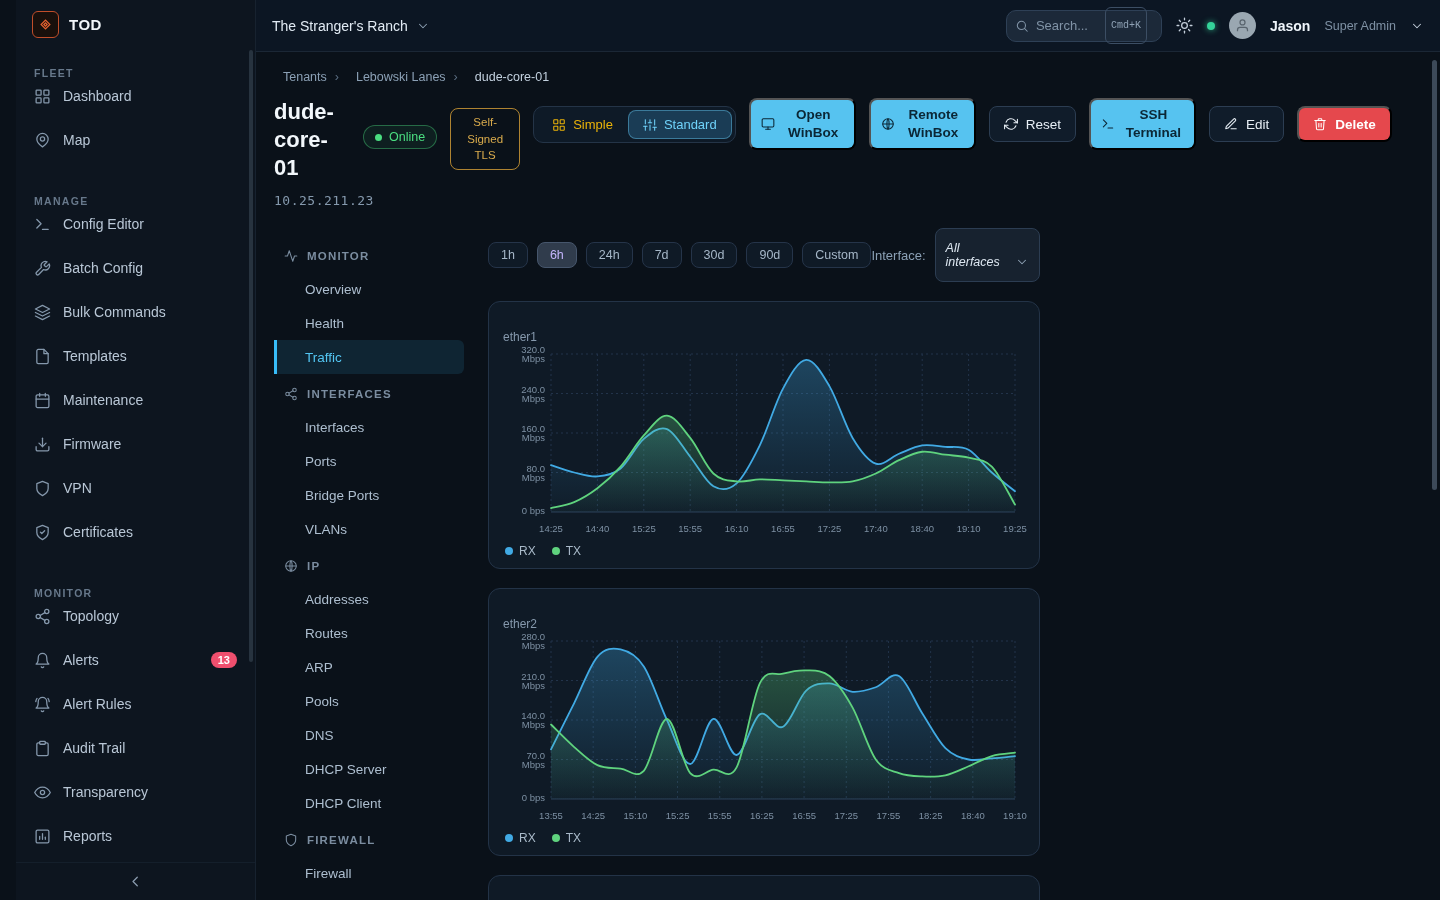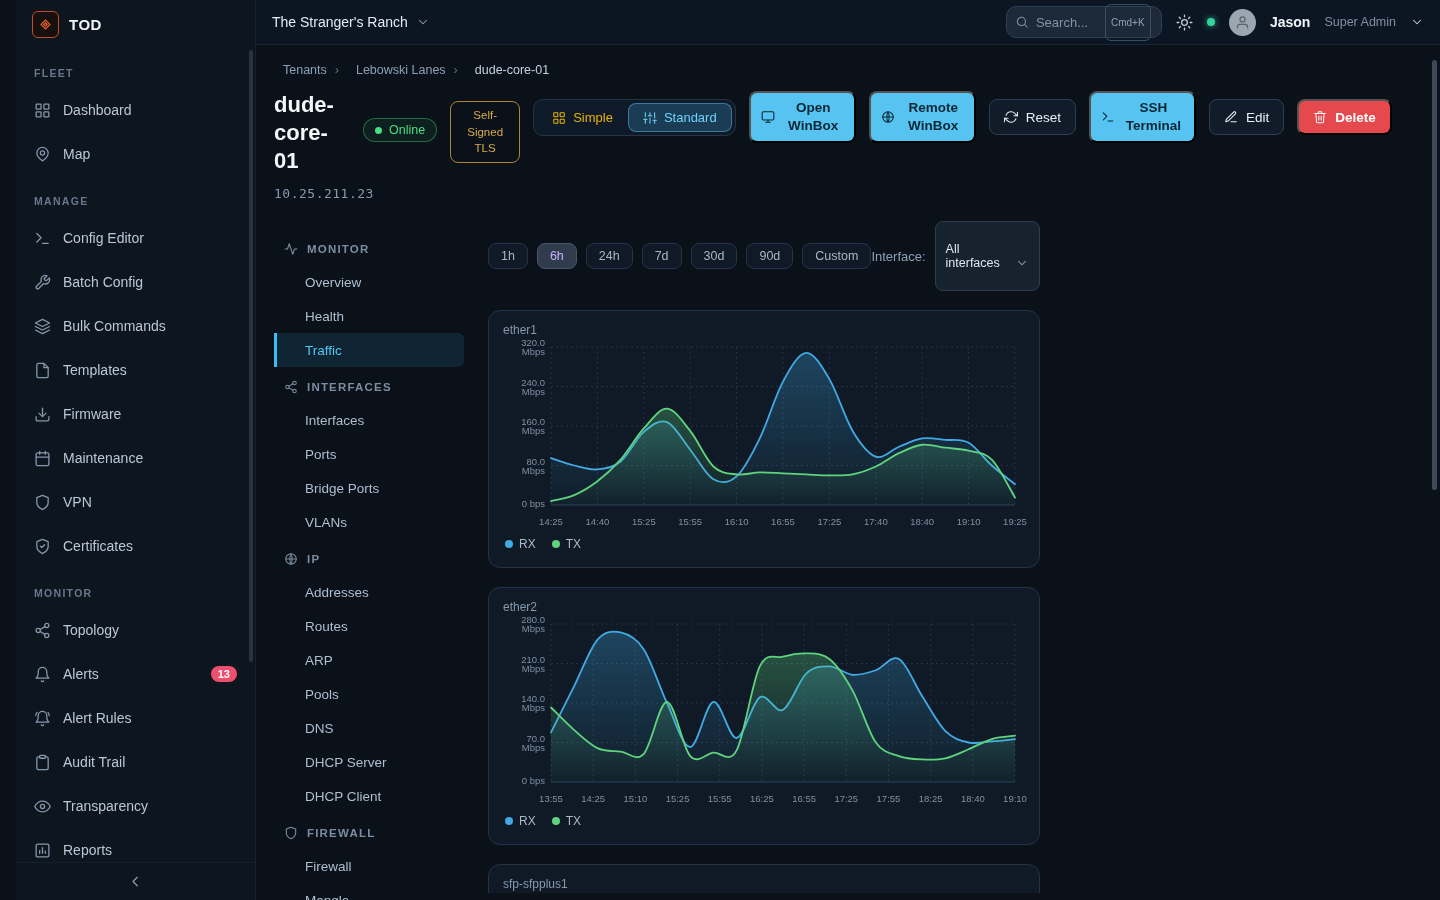--- a/index.html
+++ b/index.html
@@ -7,40 +7,40 @@
               font-family:"Liberation Sans", sans-serif; }
   .app { display:flex; width:1440px; height:900px; }
 
   
   .sidebar { width:240px; background:#0d151f; border-right:1px solid #17222f; position:relative; flex-shrink:0; overflow:hidden;margin-left:16px; }
   .logo-row { height:48px; display:flex; align-items:center; gap:10px; padding:0 16px; }
   .logo-box { width:27px; height:27px; border:1px solid #c04e2a; border-radius:6px; display:flex; align-items:center; justify-content:center; background:#18100c; }
   .logo-box svg { width:15px; height:15px; stroke:#e2602f; fill:none; stroke-width:2; }
   .logo-text { font-weight:700; font-size:15px; letter-spacing:.5px; color:#f2f6fa; }
   .side-section-label { padding:19px 18px 9px; font-size:10.5px; letter-spacing:1.3px; color:#67788b; font-weight:700; }
-  .nav-item { height:44px; display:flex; align-items:center; gap:12px; padding:0 18px; color:#b9c7d6; font-size:14px; cursor:pointer; }
+  .nav-item { height:44px; display:flex; align-items:flex-start; gap:12px; padding:0 18px; color:#b9c7d6; font-size:14px; cursor:pointer; }
   .nav-item .ic { color:#8598ac; }
   .ic { display:inline-flex; }
   .ic svg { width:17px; height:17px; stroke:currentColor; fill:none; stroke-width:1.8; stroke-linecap:round; stroke-linejoin:round; }
   .ic.small svg { width:14px; height:14px; }
   .nav-badge { margin-left:auto; background:#ef4f6e; color:#fff; font-size:11px; font-weight:700; border-radius:999px; padding:2px 7px; }
   .side-footer { position:absolute; bottom:0; left:0; right:0; height:38px; background:#0d151f; display:flex; align-items:center; justify-content:center; color:#8a9bae; border-top:1px solid #141f2b; cursor:pointer; }
   .side-scrollbar { position:absolute; top:50px; right:2px; width:4px; height:612px; background:#27333f; border-radius:2px; }
 
   
   .main { flex:1; display:flex; flex-direction:column; min-width:0; position:relative; }
-  .topbar { height:45px; background:#0c1623; border-bottom:1px solid #1b2735; display:flex; align-items:center; padding:0 16px; flex-shrink:0; }
+  .topbar { height:52px; background:#0c1623; border-bottom:1px solid #1b2735; display:flex; align-items:center; padding:0 16px; flex-shrink:0; }
   .tenant-switch { display:flex; align-items:center; gap:8px; font-size:14px; color:#e2ebf4; cursor:pointer; }
   .tenant-switch .ic { color:#8ea1b4; }
   .topbar-right { margin-left:auto; display:flex; align-items:center; gap:14px; }
   .searchbox { width:156px; height:32px; background:#1c2939; border:1px solid #2e4056; border-radius:10px; display:flex; align-items:center; gap:7px; padding:0 8px; cursor:text; }
   .searchbox .ic { color:#8093a6; }
   .searchbox input { background:transparent; border:none; outline:none; color:#c7d4e1; font-size:13px; width:62px; font-family:"Liberation Sans",sans-serif; }
   .searchbox input::placeholder { color:#8093a6; }
-  .kbd { border:1px solid #3c4e64; border-radius:6px; font-size:10px; color:#8fa2b5; padding:12px 5px; font-family:Liberation Sans, sans-serif; white-space:nowrap; }
+  .kbd { border:1px solid #3c4e64; border-radius:6px; font-size:10px; color:#8fa2b5; padding:12px 5px; font-family:Liberation Mono, monospace; white-space:nowrap; }
   .icon-btn { color:#c4cfdb; cursor:pointer; display:flex; }
   .status-dot { width:8px; height:8px; border-radius:50%; background:#34d399; box-shadow:0 0 6px rgba(52,211,153,.8); }
   .avatar { width:27px; height:27px; border-radius:50%; background:#9aa7b1; display:flex; align-items:center; justify-content:center; color:#59646e; }
   .avatar svg { width:15px; height:15px; stroke:currentColor; fill:none; stroke-width:2; }
   .user-name { font-size:14px; font-weight:600; color:#eef4fa; }
   .user-role { font-size:12.5px; color:#7e90a3; }
 
   .content { padding:18px 0 0 18px; flex:1; overflow:hidden; }
   .breadcrumb { display:flex; align-items:center; gap:8px; font-size:12.5px; color:#8ba0b5; }
   .crumb { cursor:pointer;margin-left:9px; }
@@ -73,24 +73,24 @@
   .subnav-item { height:34px; display:flex; align-items:center; padding-left:28px; font-size:13.5px; color:#aebfd0; cursor:pointer; border-left:3px solid transparent; border-radius:0 6px 6px 0; }
   .subnav-item.active { background:rgba(56,189,248,.12); border-left-color:#38bdf8; color:#53c6f3; }
 
   .charts-col { width:552px; margin-left:24px; height:672px; overflow:hidden; }
   .charts-toolbar { display:flex; align-items:center; }
   .range-pills { display:flex; gap:9px; }
   .pill { background:#0f1a26; border:1px solid #253449; color:#a6b7c8; font-size:12.5px; border-radius:8px; padding:5px 12px; cursor:pointer; }
   .pill.active { background:#303c4c; border-color:#46566c; color:#c4b5fd; }
   .iface-group { margin-left:auto; display:flex; align-items:center; gap:9px; }
   .iface-label { color:#8ba0b5; font-size:13px; }
-  .select { display:flex; align-items:flex-end; gap:9px; background:#17222f; border:1px solid #2c3d52; border-radius:8px; padding:20px 10px; font-size:12.5px; color:#dde7f1; cursor:pointer; }
+  .select { display:flex; align-items:flex-end; gap:9px; background:#17222f; border:1px solid #2c3d52; border-radius:8px; padding:12px 10px; font-size:12.5px; color:#dde7f1; cursor:pointer;font-style:italic; }
   .select .ic { color:#8ea1b4; }
 
-  .card { margin-top:19px; background:#0f1a26; border:1px solid #233347; border-radius:12px; padding:12px 14px 10px; min-height:258px; }
+  .card { margin-top:19px; background:#0f1a26; border:1px solid #233347; border-radius:12px; padding:28px 14px 10px; min-height:258px; }
   .card-title { font-size:12px; color:#8699ad; }
   svg.chart { width:524px; height:192px; display:block; margin-top:2px; }
   .grid { stroke:#22334a; stroke-width:1; stroke-dasharray:2 3; }
   .grid.solid { stroke:#2c405a; stroke-dasharray:none; }
   .ylab, .xlab { fill:#7d90a3; font-size:9.5px; font-family:"Liberation Sans",sans-serif; }
   .legend { display:flex; gap:16px; margin-top:6px; padding-left:2px; }
   .legend-item { display:flex; align-items:center; gap:6px; font-size:12px; color:#a9bac9; }
   .legend-dot { width:8px; height:8px; border-radius:50%; display:inline-block; }
 
   .win-scrollbar { position:absolute; right:3px; top:60px; width:5px; height:430px; background:#3d4a59; border-radius:3px; }
@@ -166,37 +166,37 @@
           <svg viewBox="0 0 24 24">
             <path d="M14 2H6a2 2 0 0 0-2 2v16a2 2 0 0 0 2 2h12a2 2 0 0 0 2-2V8z"></path>
             <polyline points="14 2 14 8 20 8"></polyline>
           </svg>
         </span>
       <span>Templates</span>
     </div>
     <div class="nav-item">
       <span class="ic">
           <svg viewBox="0 0 24 24">
-            <path d="M21 15v4a2 2 0 0 1-2 2H5a2 2 0 0 1-2-2v-4"></path>
-            <polyline points="7 10 12 15 17 10"></polyline>
-            <line x1="12" y1="15" x2="12" y2="3"></line>
-          </svg>
-        </span>
-      <span>Firmware</span>
-    </div>
-    <div class="nav-item">
-      <span class="ic">
-          <svg viewBox="0 0 24 24">
             <rect x="3" y="4" width="18" height="18" rx="2"></rect>
             <line x1="16" y1="2" x2="16" y2="6"></line>
             <line x1="8" y1="2" x2="8" y2="6"></line>
             <line x1="3" y1="10" x2="21" y2="10"></line>
           </svg>
         </span>
       <span>Maintenance</span>
+    </div>
+    <div class="nav-item">
+      <span class="ic">
+          <svg viewBox="0 0 24 24">
+            <path d="M21 15v4a2 2 0 0 1-2 2H5a2 2 0 0 1-2-2v-4"></path>
+            <polyline points="7 10 12 15 17 10"></polyline>
+            <line x1="12" y1="15" x2="12" y2="3"></line>
+          </svg>
+        </span>
+      <span>Firmware</span>
     </div>
     <div class="nav-item">
       <span class="ic">
           <svg viewBox="0 0 24 24">
             <path d="M12 22s8-4 8-10V5l-8-3-8 3v7c0 6 8 10 8 10z"></path>
           </svg>
         </span>
       <span>VPN</span>
     </div>
     <div class="nav-item">

